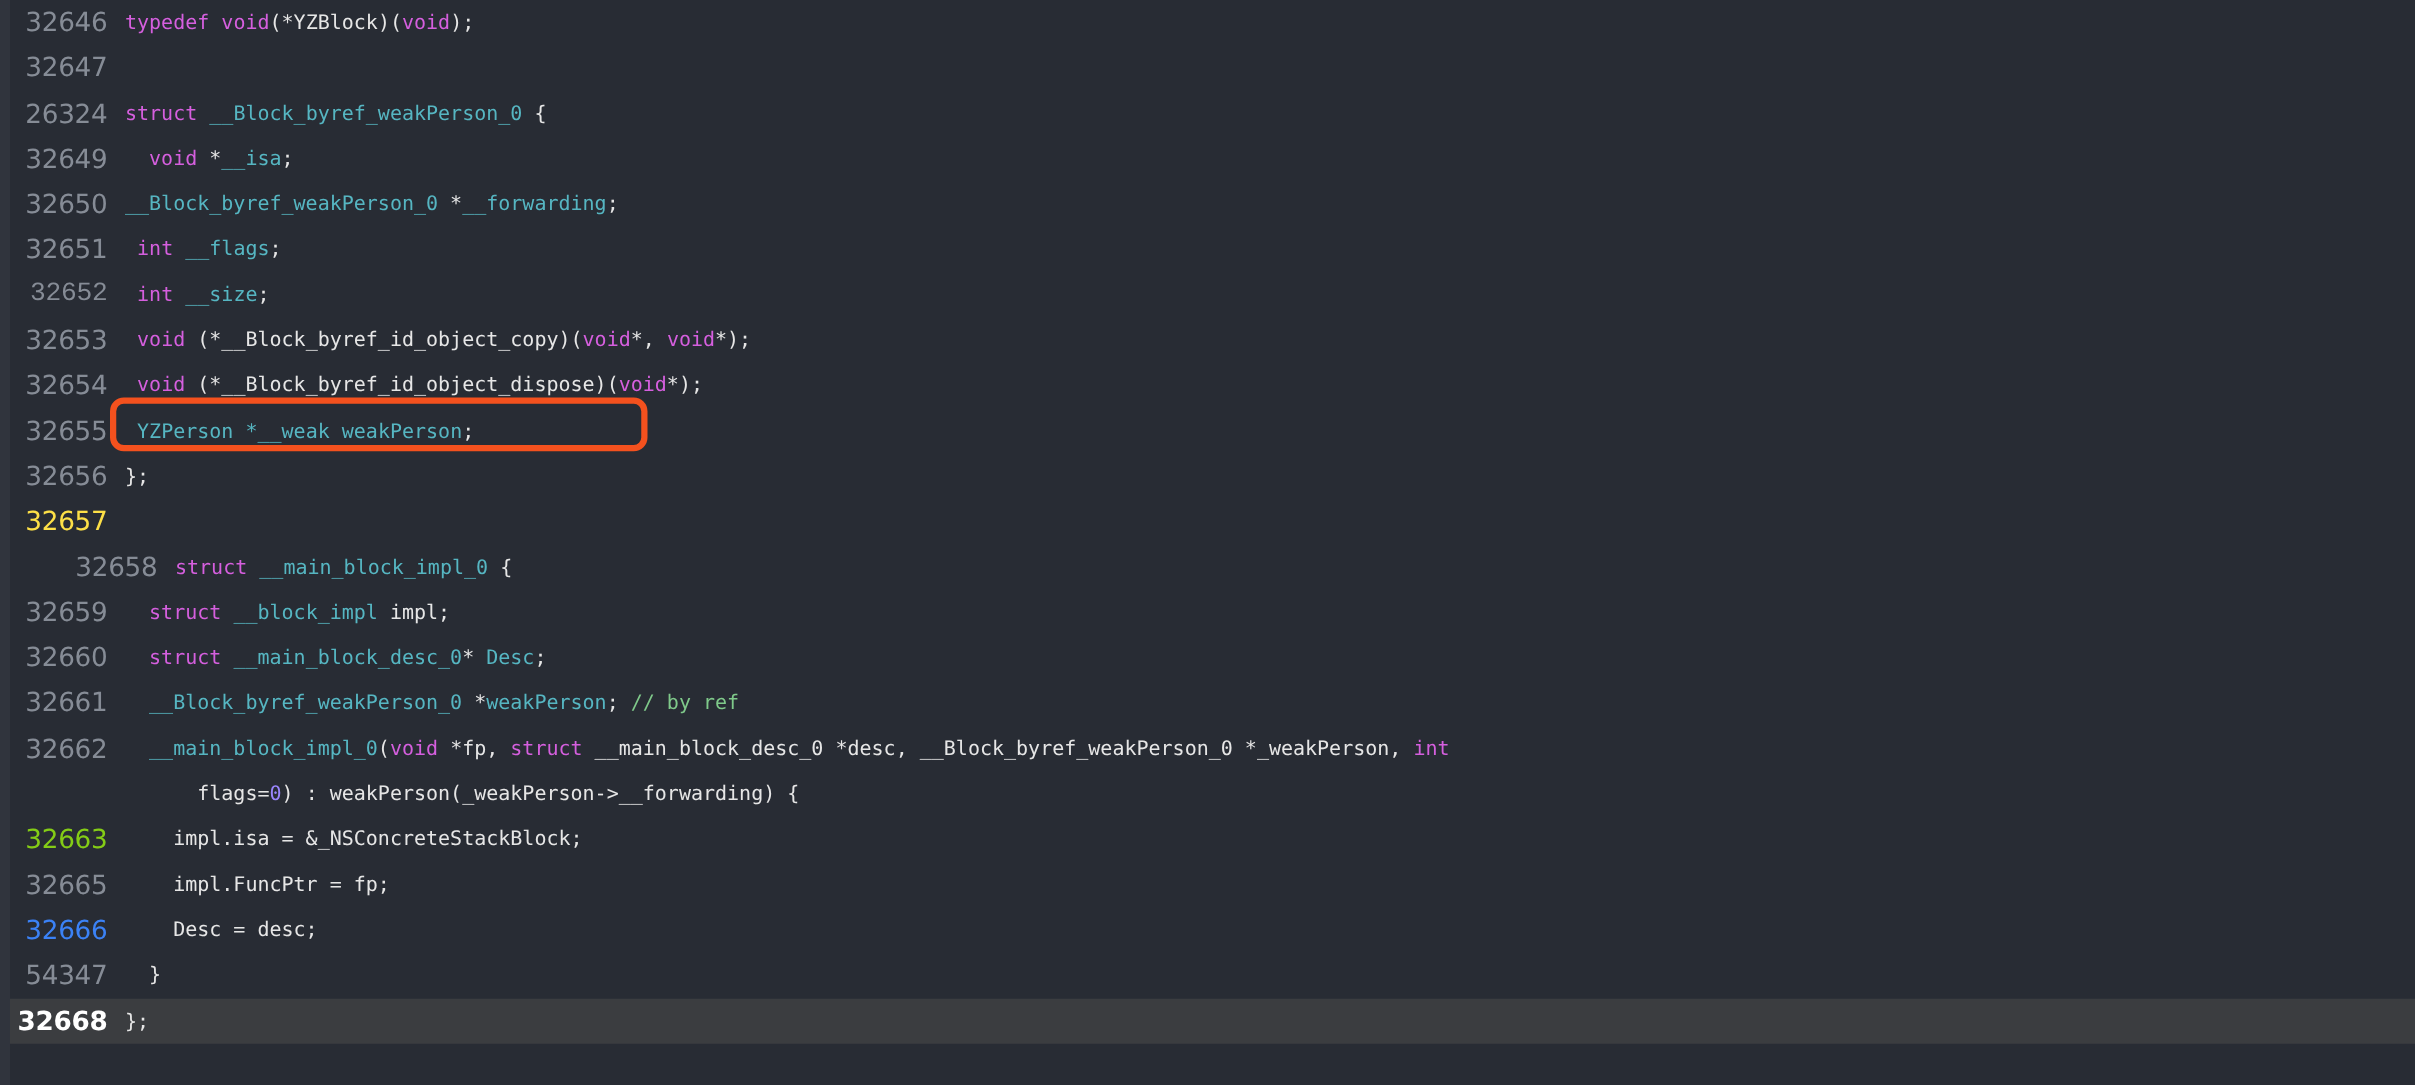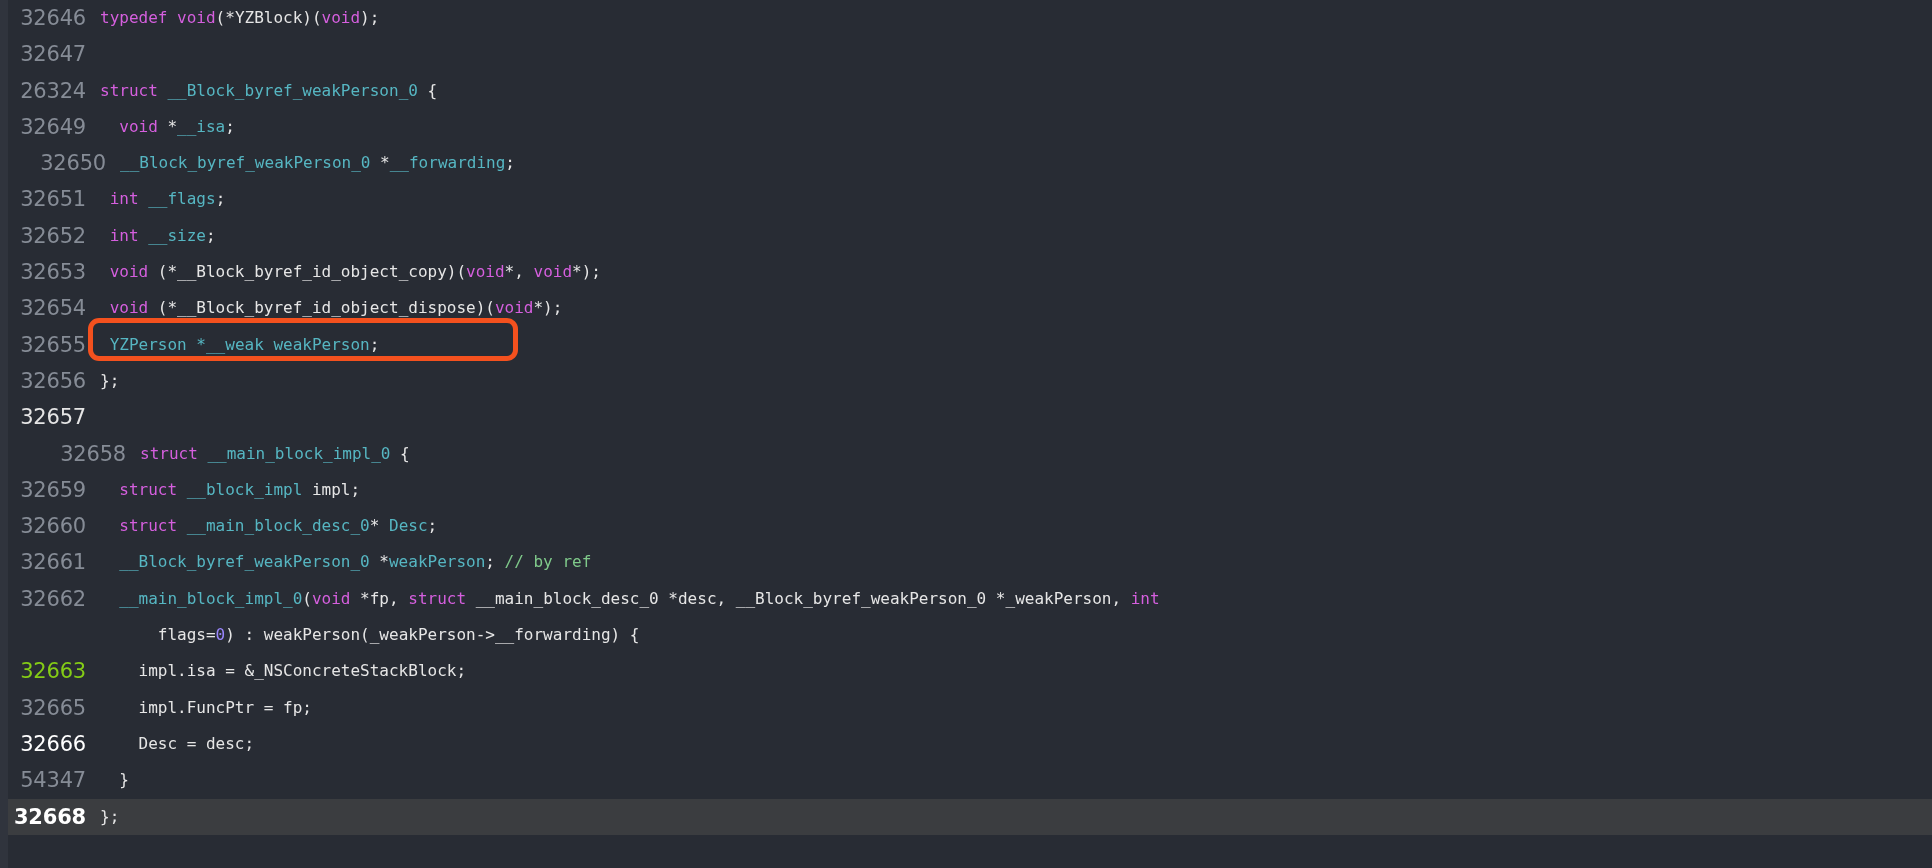--- a/index.html
+++ b/index.html
@@ -116,49 +116,49 @@
       </div>
       <div class="line">
         <div class="ln" style="color: rgb(134, 140, 150);">26324</div>
         <div class="src" style="color: rgb(230, 230, 230);"><span class="kw" style="color: rgb(213, 95, 222);">struct</span><span class="pln" style="color: rgb(230, 230, 230);"> </span><span class="typ" style="color: rgb(86, 182, 194);">__Block_byref_weakPerson_0</span><span class="pln" style="color: rgb(230, 230, 230);"> {</span></div>
       </div>
       <div class="line">
         <div class="ln" style="color: rgb(134, 140, 150);">32649</div>
         <div class="src" style="color: rgb(230, 230, 230);"><span class="pln" style="color: rgb(230, 230, 230);">  </span><span class="kw" style="color: rgb(213, 95, 222);">void</span><span class="pln" style="color: rgb(230, 230, 230);"> *</span><span class="typ" style="color: rgb(86, 182, 194);">__isa</span><span class="pln" style="color: rgb(230, 230, 230);">;</span></div>
       </div>
       <div class="line">
-        <div class="ln" style="color: rgb(134, 140, 150); padding-left: 20px;">32650</div>
+        <div class="ln" style="color: rgb(134, 140, 150);">32650</div>
         <div class="src" style="color: rgb(230, 230, 230);"><span class="typ" style="color: rgb(86, 182, 194);">__Block_byref_weakPerson_0</span><span class="pln" style="color: rgb(230, 230, 230);"> *</span><span class="typ" style="color: rgb(86, 182, 194);">__forwarding</span><span class="pln" style="color: rgb(230, 230, 230);">;</span></div>
       </div>
       <div class="line">
         <div class="ln" style="color: rgb(134, 140, 150);">32651</div>
         <div class="src" style="color: rgb(230, 230, 230);"><span class="pln" style="color: rgb(230, 230, 230);"> </span><span class="kw" style="color: rgb(213, 95, 222);">int</span><span class="pln" style="color: rgb(230, 230, 230);"> </span><span class="typ" style="color: rgb(86, 182, 194);">__flags</span><span class="pln" style="color: rgb(230, 230, 230);">;</span></div>
       </div>
       <div class="line">
-        <div class="ln" style="color: rgb(134, 140, 150);">32652</div>
+        <div class="ln" style="color: rgb(134, 140, 150); font-family: Liberation Mono, monospace;">32652</div>
         <div class="src" style="color: rgb(230, 230, 230);"><span class="pln" style="color: rgb(230, 230, 230);"> </span><span class="kw" style="color: rgb(213, 95, 222);">int</span><span class="pln" style="color: rgb(230, 230, 230);"> </span><span class="typ" style="color: rgb(86, 182, 194);">__size</span><span class="pln" style="color: rgb(230, 230, 230);">;</span></div>
       </div>
       <div class="line">
         <div class="ln" style="color: rgb(134, 140, 150);">32653</div>
         <div class="src" style="color: rgb(230, 230, 230);"><span class="pln" style="color: rgb(230, 230, 230);"> </span><span class="kw" style="color: rgb(213, 95, 222);">void</span><span class="pln" style="color: rgb(230, 230, 230);"> (*__Block_byref_id_object_copy)(</span><span class="kw" style="color: rgb(213, 95, 222);">void</span><span class="pln" style="color: rgb(230, 230, 230);">*, </span><span class="kw" style="color: rgb(213, 95, 222);">void</span><span class="pln" style="color: rgb(230, 230, 230);">*);</span></div>
       </div>
       <div class="line">
         <div class="ln" style="color: rgb(134, 140, 150);">32654</div>
         <div class="src" style="color: rgb(230, 230, 230);"><span class="pln" style="color: rgb(230, 230, 230);"> </span><span class="kw" style="color: rgb(213, 95, 222);">void</span><span class="pln" style="color: rgb(230, 230, 230);"> (*__Block_byref_id_object_dispose)(</span><span class="kw" style="color: rgb(213, 95, 222);">void</span><span class="pln" style="color: rgb(230, 230, 230);">*);</span></div>
       </div>
       <div class="line">
         <div class="ln" style="color: rgb(134, 140, 150);">32655</div>
         <div class="src" style="color: rgb(230, 230, 230);"><span class="pln" style="color: rgb(230, 230, 230);"> </span><span class="typ" style="color: rgb(86, 182, 194);">YZPerson</span><span class="pln" style="color: rgb(230, 230, 230);"> </span><span class="typ" style="color: rgb(86, 182, 194);">*__weak</span><span class="pln" style="color: rgb(230, 230, 230);"> </span><span class="typ" style="color: rgb(86, 182, 194);">weakPerson</span><span class="pln" style="color: rgb(230, 230, 230);">;</span></div>
       </div>
       <div class="line">
         <div class="ln" style="color: rgb(134, 140, 150);">32656</div>
         <div class="src" style="color: rgb(230, 230, 230);"><span class="pln" style="color: rgb(230, 230, 230);">};</span></div>
       </div>
       <div class="line">
-        <div class="ln" style="color: #e5e5e5;">32657</div>
+        <div class="ln" style="color: #fde047;">32657</div>
         <div class="src" style="color: rgb(230, 230, 230);"><span class="pln" style="color: rgb(230, 230, 230);"></span></div>
       </div>
       <div class="line">
         <div class="ln" style="color: rgb(134, 140, 150); padding-left: 40px;">32658</div>
         <div class="src" style="color: rgb(230, 230, 230);"><span class="kw" style="color: rgb(213, 95, 222);">struct</span><span class="pln" style="color: rgb(230, 230, 230);"> </span><span class="typ" style="color: rgb(86, 182, 194);">__main_block_impl_0</span><span class="pln" style="color: rgb(230, 230, 230);"> {</span></div>
       </div>
       <div class="line">
         <div class="ln" style="color: rgb(134, 140, 150);">32659</div>
         <div class="src" style="color: rgb(230, 230, 230);"><span class="pln" style="color: rgb(230, 230, 230);">  </span><span class="kw" style="color: rgb(213, 95, 222);">struct</span><span class="pln" style="color: rgb(230, 230, 230);"> </span><span class="typ" style="color: rgb(86, 182, 194); text-align: right;">__block_impl</span><span class="pln" style="color: rgb(230, 230, 230);"> impl;</span></div>
       </div>
@@ -177,21 +177,21 @@
       </div>
       <div class="line">
         <div class="ln" style="color: #84cc16;">32663</div>
         <div class="src" style="color: rgb(230, 230, 230);"><span class="pln" style="color: rgb(230, 230, 230);">    impl.isa = &amp;_NSConcreteStackBlock;</span></div>
       </div>
       <div class="line">
         <div class="ln" style="color: rgb(134, 140, 150);">32665</div>
         <div class="src" style="color: rgb(230, 230, 230);"><span class="pln" style="color: rgb(230, 230, 230);">    impl.FuncPtr = fp;</span></div>
       </div>
       <div class="line">
-        <div class="ln" style="color: #ffffff; text-align: right;">32666</div>
+        <div class="ln" style="color: #3b82f6; text-align: right;">32666</div>
         <div class="src" style="color: rgb(230, 230, 230);"><span class="pln" style="color: rgb(230, 230, 230);">    Desc = desc;</span></div>
       </div>
       <div class="line">
         <div class="ln" style="color: rgb(134, 140, 150);">54347</div>
         <div class="src" style="color: rgb(230, 230, 230);"><span class="pln" style="color: rgb(230, 230, 230);">  }</span></div>
       </div>
       <div class="line active" style="background: rgb(59, 61, 64);">
         <div class="ln" style="color: rgb(255, 255, 255);">32668</div>
         <div class="src" style="color: rgb(230, 230, 230);"><span class="pln" style="color: rgb(230, 230, 230);">};</span></div>
       </div>

